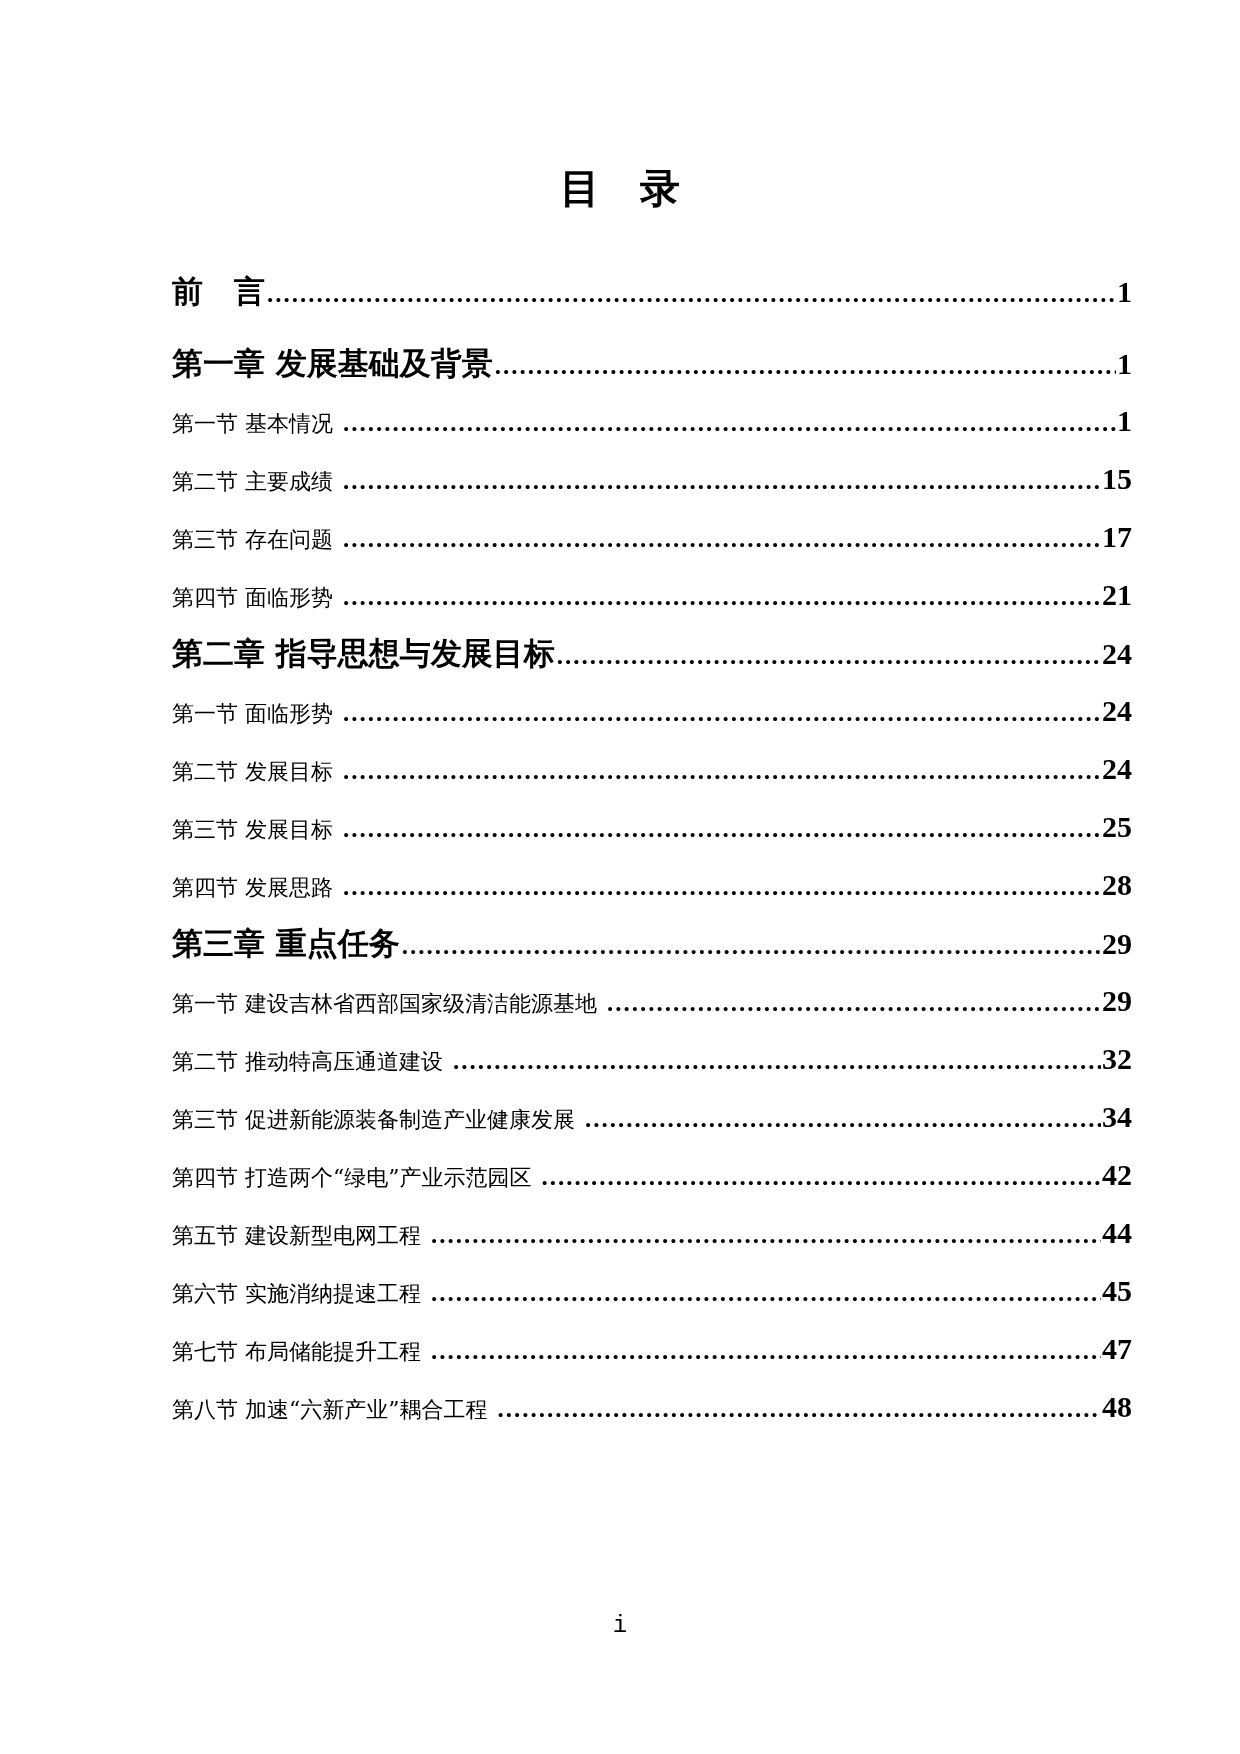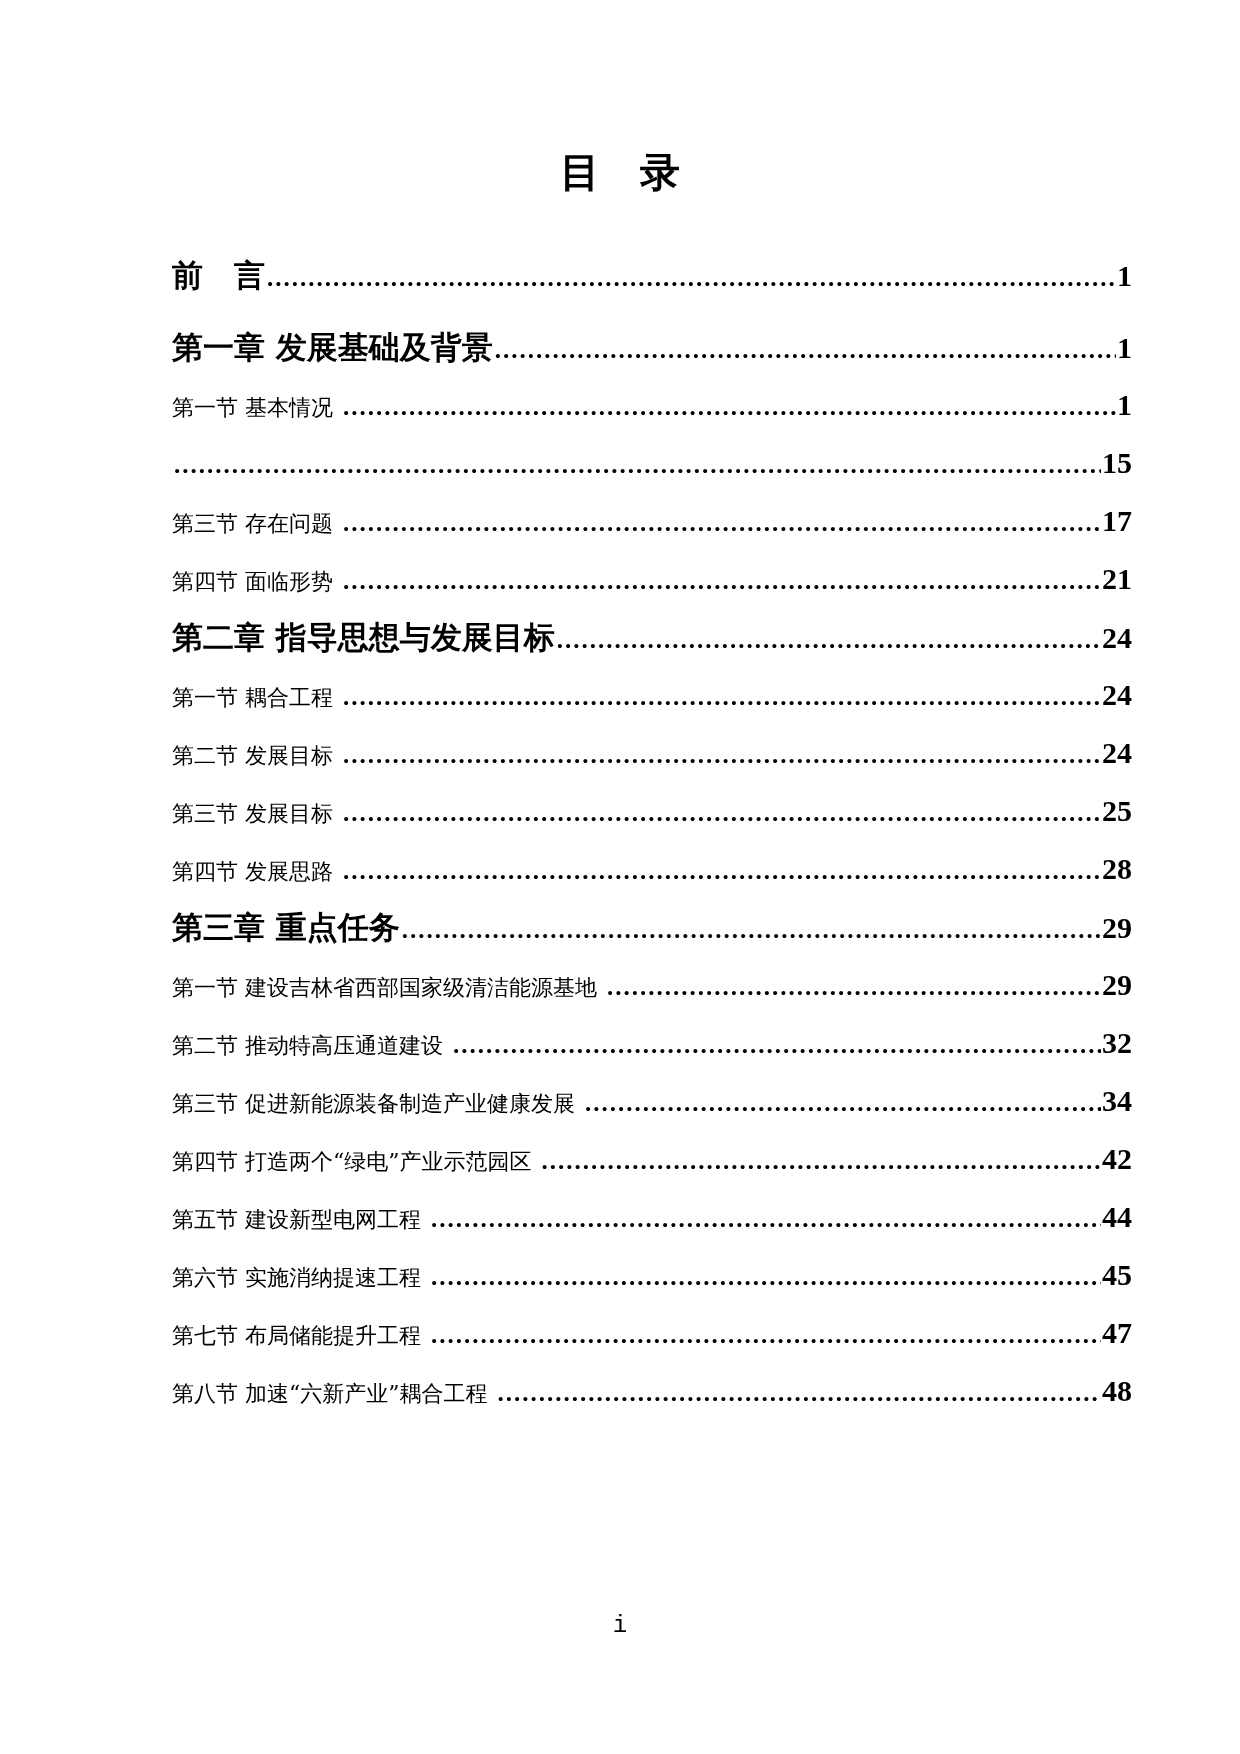--- a/index.html
+++ b/index.html
@@ -9,21 +9,21 @@
   }
   .page {
     position: relative;
     width: 1240px;
     height: 1754px;
     background: #ffffff;
     color: #000000;
     overflow: hidden;
   }
   .doc-title {
-    margin: 0;
+    margin: 16px;
     padding-top: 148px;
     text-align: center;
     font-family: "DejaVu Sans", sans-serif;
     font-weight: 700;
     font-size: 40px;
     line-height: 48px;
     color: #000000;
   }
   .toc {
     margin: 50px 108px 0 172px;
@@ -93,40 +93,41 @@
         <span class="label">第一章 发展基础及背景</span>
         <span class="leader" aria-hidden="true">............................................................................................................................................................................................................................</span>
         <span class="page-num">1</span>
       </div>
       <div class="toc-row section">
         <span class="label">第一节 基本情况</span>
         <span class="leader" aria-hidden="true">............................................................................................................................................................................................................................</span>
         <span class="page-num">1</span>
       </div>
       <div class="toc-row section">
+        <span class="label">第二节 主要成绩</span>
         <span class="leader" aria-hidden="true">............................................................................................................................................................................................................................</span>
         <span class="page-num">15</span>
       </div>
       <div class="toc-row section">
         <span class="label">第三节 存在问题</span>
         <span class="leader" aria-hidden="true">............................................................................................................................................................................................................................</span>
         <span class="page-num">17</span>
       </div>
       <div class="toc-row section">
         <span class="label">第四节 面临形势</span>
         <span class="leader" aria-hidden="true">............................................................................................................................................................................................................................</span>
         <span class="page-num">21</span>
       </div>
       <div class="toc-row chapter">
         <span class="label">第二章 指导思想与发展目标</span>
         <span class="leader" aria-hidden="true">............................................................................................................................................................................................................................</span>
         <span class="page-num">24</span>
       </div>
       <div class="toc-row section">
-        <span class="label">第一节 耦合工程</span>
+        <span class="label">第一节 面临形势</span>
         <span class="leader" aria-hidden="true">............................................................................................................................................................................................................................</span>
         <span class="page-num">24</span>
       </div>
       <div class="toc-row section">
         <span class="label">第二节 发展目标</span>
         <span class="leader" aria-hidden="true">............................................................................................................................................................................................................................</span>
         <span class="page-num">24</span>
       </div>
       <div class="toc-row section">
         <span class="label">第三节 发展目标</span>

